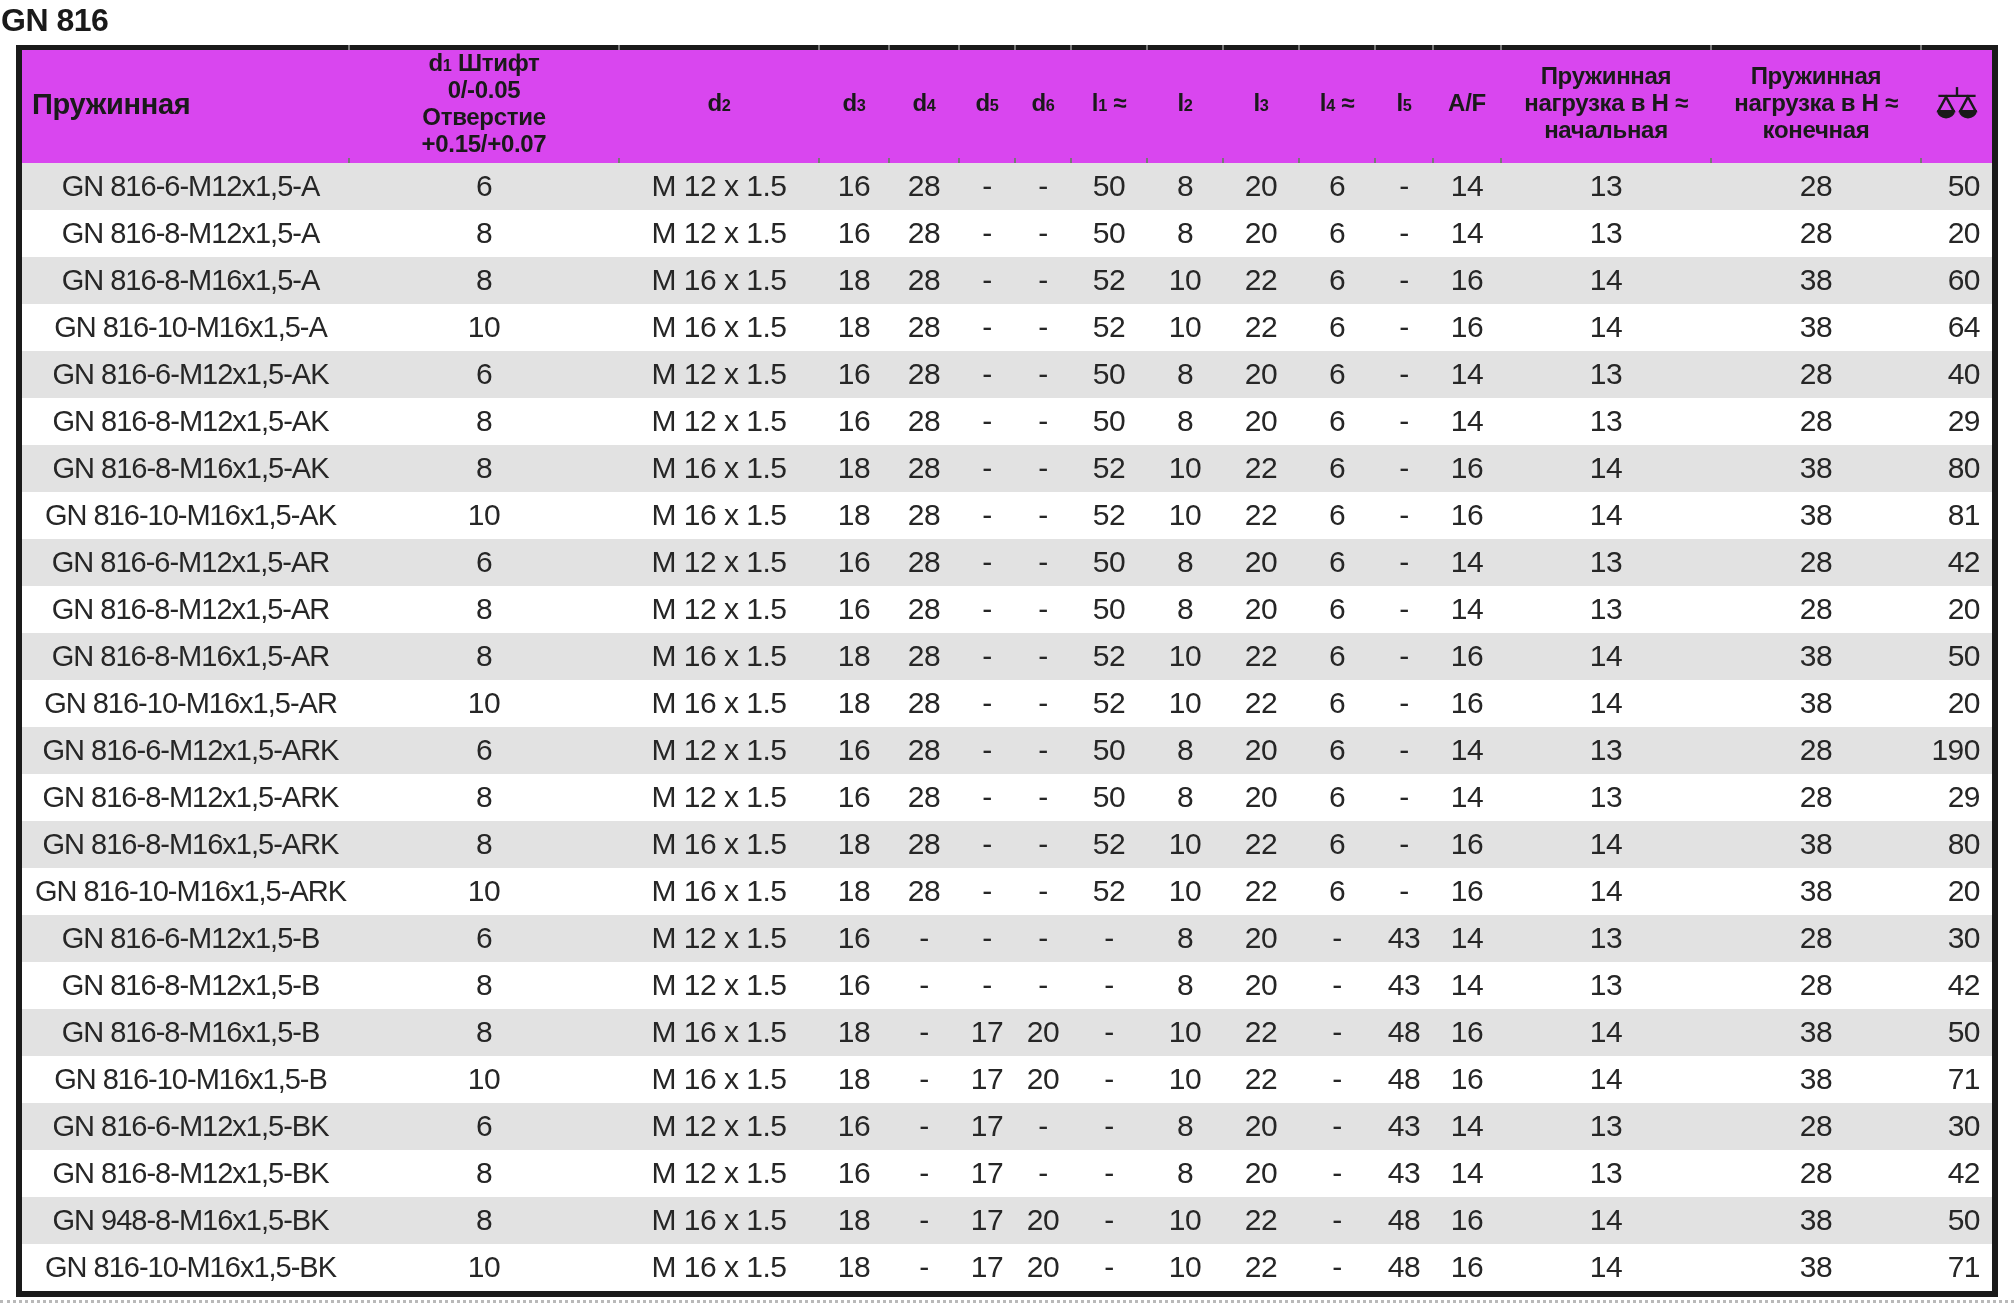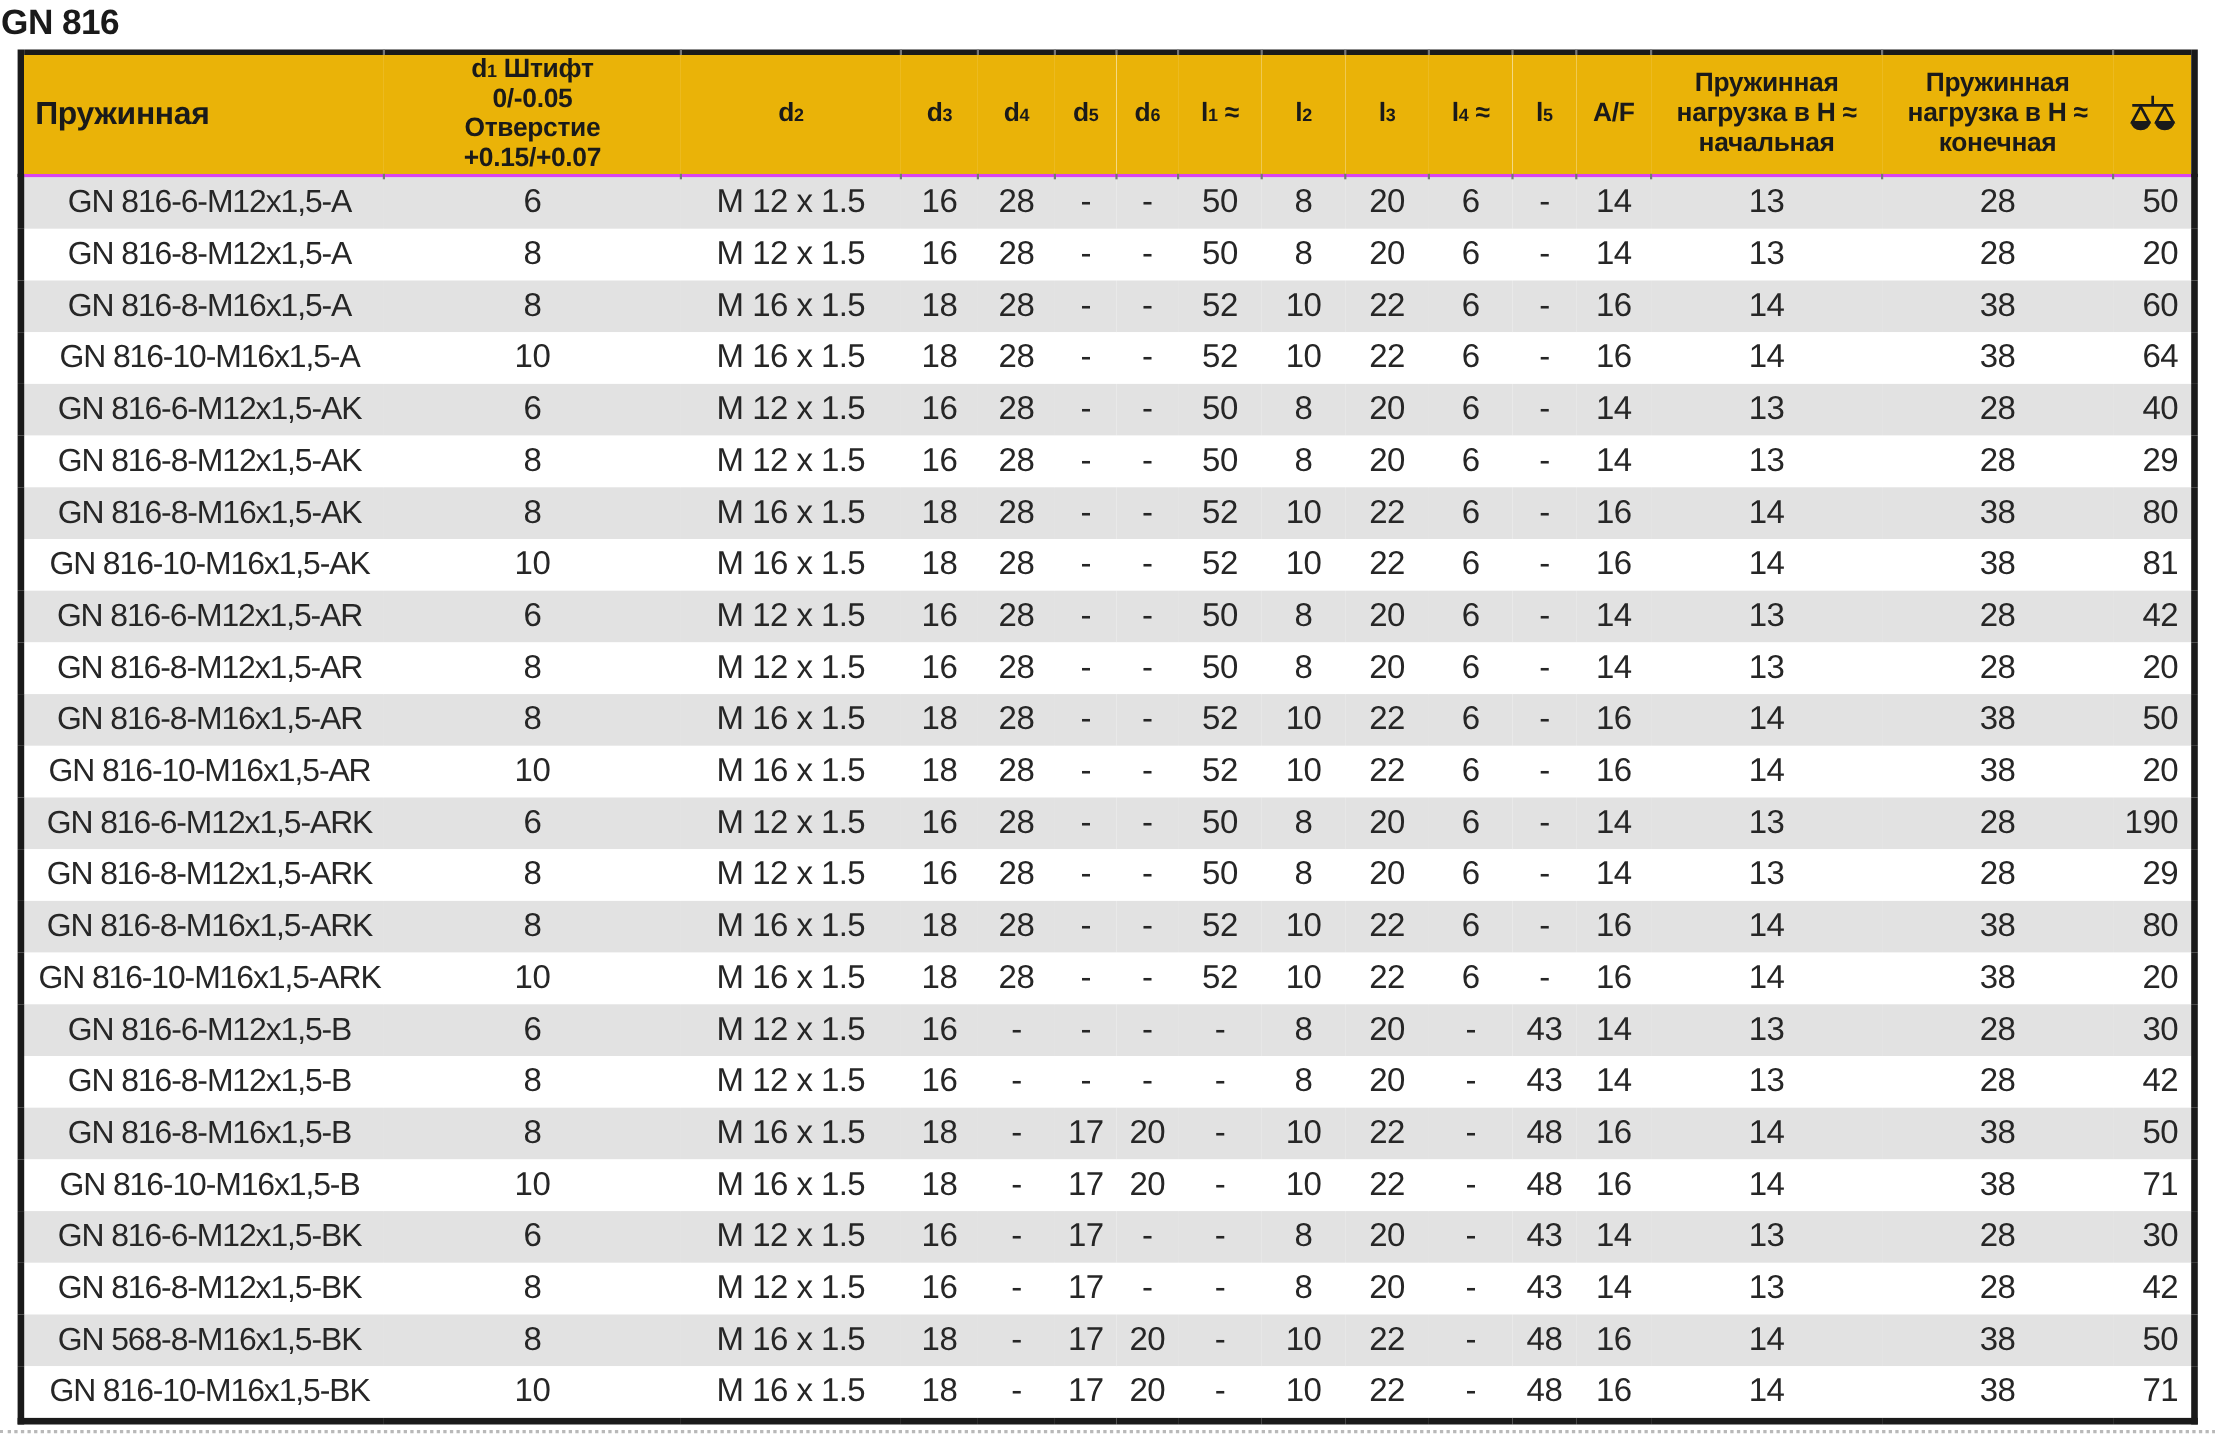--- a/index.html
+++ b/index.html
@@ -23,22 +23,22 @@
     border-top-width:5px;
   }
   thead th {
     height:103px;
     vertical-align:middle;
     text-align:center;
     font-size:24px; font-weight:bold; line-height:1.12;
     letter-spacing:-0.3px;
     padding:0 2px;
     position:relative;
-    background:#eab308;
-    border-bottom:3px solid #d946ef;
+    background:#d946ef;
+    border-bottom:5px solid #d946ef;
   }
   
   thead th + th::before {
     content:""; position:absolute; left:-1px; top:-5px;
     width:2px; height:5px; background:#777;
   }
   thead th + th::after {
     content:""; position:absolute; left:-1px; bottom:-5px;
     width:2px; height:5px; background:#777;
   }
@@ -507,21 +507,21 @@
           <td class="l2">8</td>
           <td class="l3">20</td>
           <td class="l4">-</td>
           <td class="l5">43</td>
           <td class="af">14</td>
           <td class="load_initial">13</td>
           <td class="load_final">28</td>
           <td class="weight">42</td>
         </tr>
         <tr>
-          <td class="desc">GN 568-8-M16x1,5-BK</td>
+          <td class="desc">GN 948-8-M16x1,5-BK</td>
           <td class="d1">8</td>
           <td class="d2">M 16 x 1.5</td>
           <td class="d3">18</td>
           <td class="d4">-</td>
           <td class="d5">17</td>
           <td class="d6">20</td>
           <td class="l1">-</td>
           <td class="l2">10</td>
           <td class="l3">22</td>
           <td class="l4">-</td>

